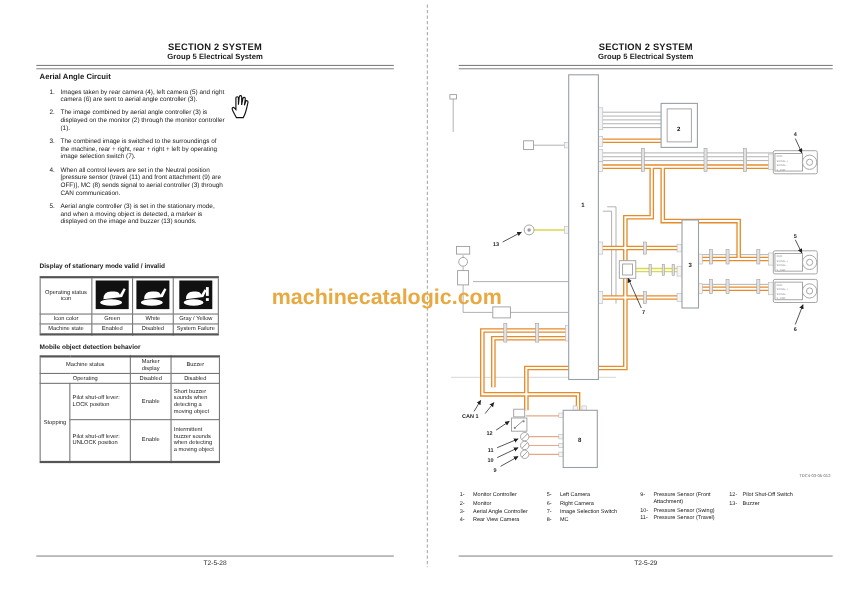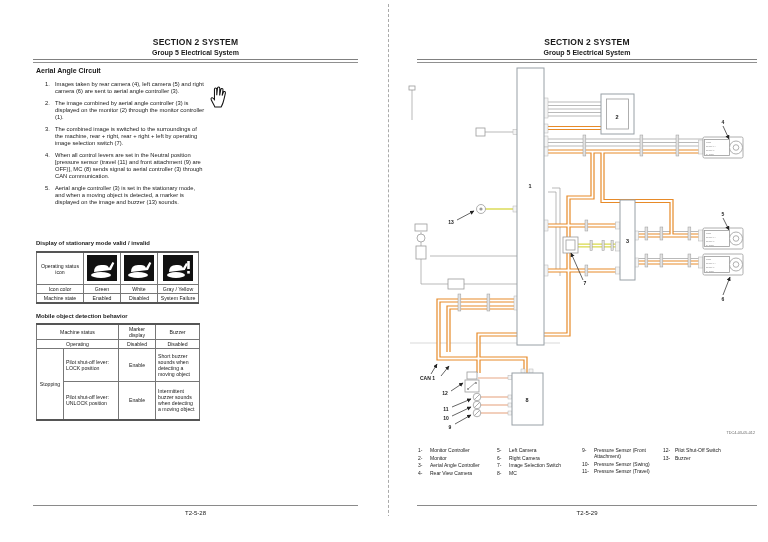--- a/index.html
+++ b/index.html
@@ -462,18 +462,19 @@
       </div>
     <div class="lg">
         <span class="lgn">13-</span>
         <span class="lgt">Buzzer</span>
       </div>
   </div>
 
   <div class="abs frule" style="left:417px;top:505px;width:340px;"></div>
   <div class="abs pgnum" style="left:417px;top:510px;width:340px;">T2-5-29</div>
 
+  <div class="abs watermark" style="left:247px;top:259px;">machinecatalogic.com</div>
 
   <svg class="abs" style="left:206px;top:85px;" width="24" height="24" viewBox="0 0 20 23">
     <path d="M7 21 C5.8 18.5 4.4 16.2 3.6 14.4 C2.7 12.5 4.2 11.5 5.4 12.7 L6.6 14 L6.6 4 C6.6 2.4 8.8 2.4 8.8 4 L8.8 9.8 L9.5 3 C9.7 1.4 11.7 1.6 11.7 3.2 L11.6 10 L12.7 4.3 C13 2.8 15 3.2 14.8 4.7 L14 10.2 L15.1 7 C15.6 5.6 17.4 6.2 17.1 7.7 C16.4 11 15.8 14 14.8 17 C14.3 18.6 13.6 19.9 13 21 Z" fill="#ffffff" stroke="#111" stroke-width="1"></path>
   </svg>
 
 </div>
 
 </body></html>

